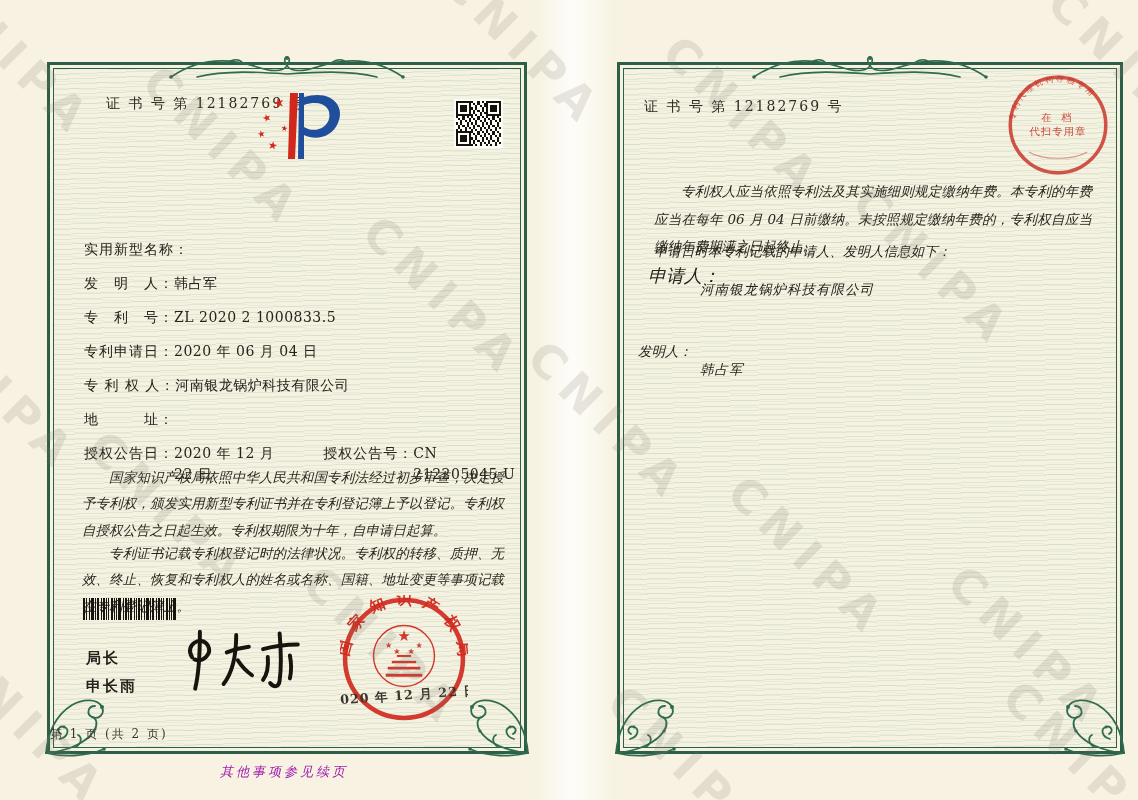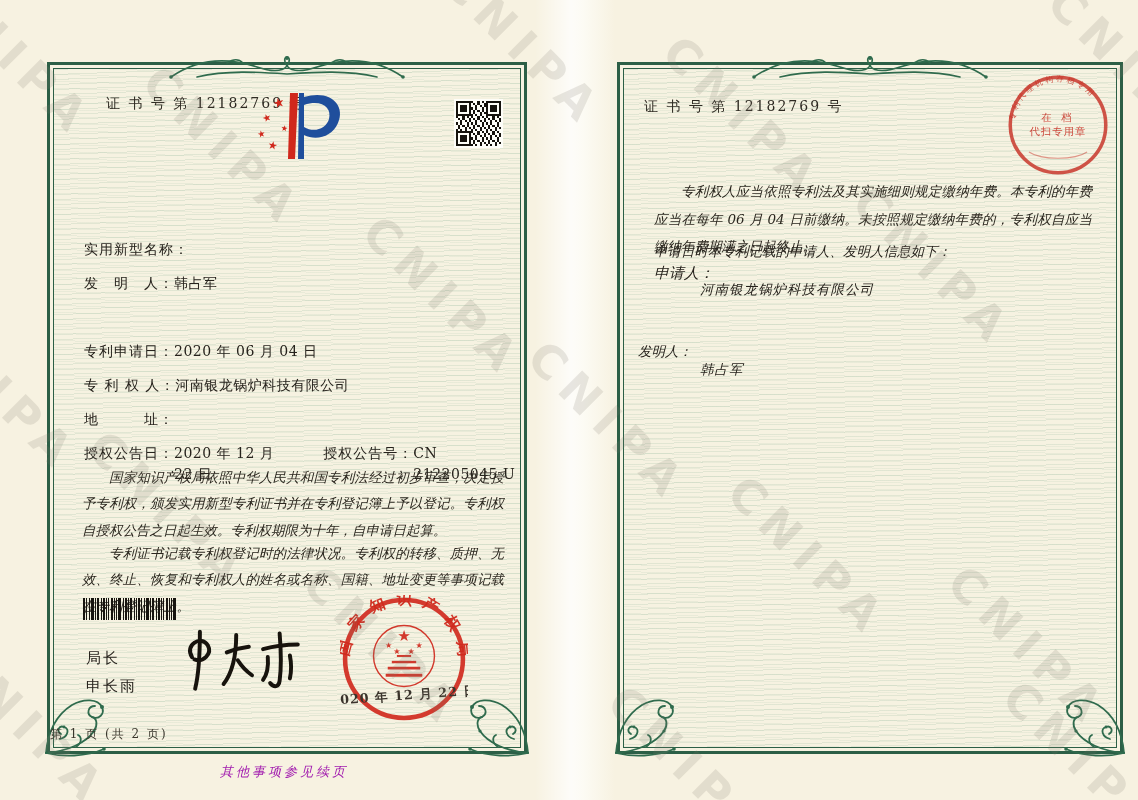--- a/index.html
+++ b/index.html
@@ -20,21 +20,21 @@
   .p1{left:47px;width:474px;}
   .p2{left:617px;width:500px;}
   .abs{position:absolute;}
   .certline{font-size:14px;letter-spacing:2px;color:#2e2a22;}
   .title{left:0;right:0;text-align:center;font-size:31px;font-weight:bold;letter-spacing:9px;color:#191611;}
   .frow{left:34px;display:flex;font-size:14px;line-height:1.5;}
   .flabel{white-space:pre;letter-spacing:1px;}
   .fvalue{max-width:322px;letter-spacing:.5px;}
   .kai{font-style:italic;}
   .para{font-size:13.5px;line-height:1.95;text-indent:2em;text-align:justify;color:#2a261e;}
-  .director{font-size:15px;line-height:1.85;letter-spacing:2px;}
+  .director{font-size:15px;line-height:1.85;letter-spacing:2px;font-weight:bold;}
   .pageno{left:0;right:0;font-size:12px;letter-spacing:2px;color:#3a362c;}
   .contnote{position:absolute;left:47px;width:474px;top:763px;text-align:center;
     font-size:13px;font-style:italic;letter-spacing:3px;color:#a21caf;z-index:2;}
   .wm{position:absolute;z-index:5;pointer-events:none;
     font-family:"DejaVu Sans","Liberation Sans",sans-serif;
     font-size:46px;font-weight:bold;letter-spacing:10px;
     color:rgba(125,120,104,.17);transform:rotate(45deg);transform-origin:left top;}
   #barcode{display:flex;align-items:stretch;height:22px;}
   #barcode div{background:#17140f;height:100%;}
   #qr{display:grid;grid-template-columns:repeat(21,1fr);grid-template-rows:repeat(21,1fr);
@@ -573,20 +573,24 @@
     </div>
 
 
   <div class="abs frow" style="top:174px">
     <span class="flabel">实用新型名称：</span>
   </div>
   <div class="abs frow" style="top:208px">
     <span class="flabel">发　明　人：</span>
     <span class="fvalue">韩占军</span>
   </div>
+  <div class="abs frow" style="top:242px">
+    <span class="flabel">专　利　号：</span>
+    <span class="fvalue">ZL 2020 2 1000833.5</span>
+  </div>
   <div class="abs frow" style="top:276px">
     <span class="flabel">专利申请日：</span>
     <span class="fvalue">2020 年 06 月 04 日</span>
   </div>
   <div class="abs frow" style="top:310px">
     <span class="flabel">专 利 权 人：</span>
     <span class="fvalue">河南银龙锅炉科技有限公司</span>
   </div>
   <div class="abs frow" style="top:344px">
     <span class="flabel">地　　　址：</span>
@@ -715,18 +719,18 @@
     <text x="52" y="48" text-anchor="middle" font-size="10" fill="#c8372b" letter-spacing="3" opacity=".9">在 档</text>
     <text x="52" y="62" text-anchor="middle" font-size="10" fill="#c8372b" letter-spacing="1" opacity=".9">代扫专用章</text>
     <g stroke="#c8372b" opacity=".5" fill="none">
       <path d="M24,78 C36,86 68,86 80,78" stroke-width="1"></path>
     </g>
   </svg>
 
   <div class="abs para kai" style="left:34px;right:28px;top:113px;line-height:2.05">专利权人应当依照专利法及其实施细则规定缴纳年费。本专利的年费应当在每年 06 月 04 日前缴纳。未按照规定缴纳年费的，专利权自应当缴纳年费期满之日起终止。</div>
 
   <div class="abs kai" style="left:34px;top:178px;font-size:13.5px">申请日时本专利记载的申请人、发明人信息如下：</div>
-  <div class="abs kai" style="left:34px;top:199px;font-size:15px">申请人：</div>
+  <div class="abs kai" style="left:28px;top:199px;font-size:18px">申请人：</div>
   <div class="abs kai" style="left:80px;top:216px;font-size:13.5px;letter-spacing:1px">河南银龙锅炉科技有限公司</div>
   <div class="abs kai" style="left:18px;top:278px;font-size:13.5px">发明人：</div>
   <div class="abs kai" style="left:80px;top:296px;font-size:13.5px;letter-spacing:1px">韩占军</div>
 
 </div>
 
 </body></html>

